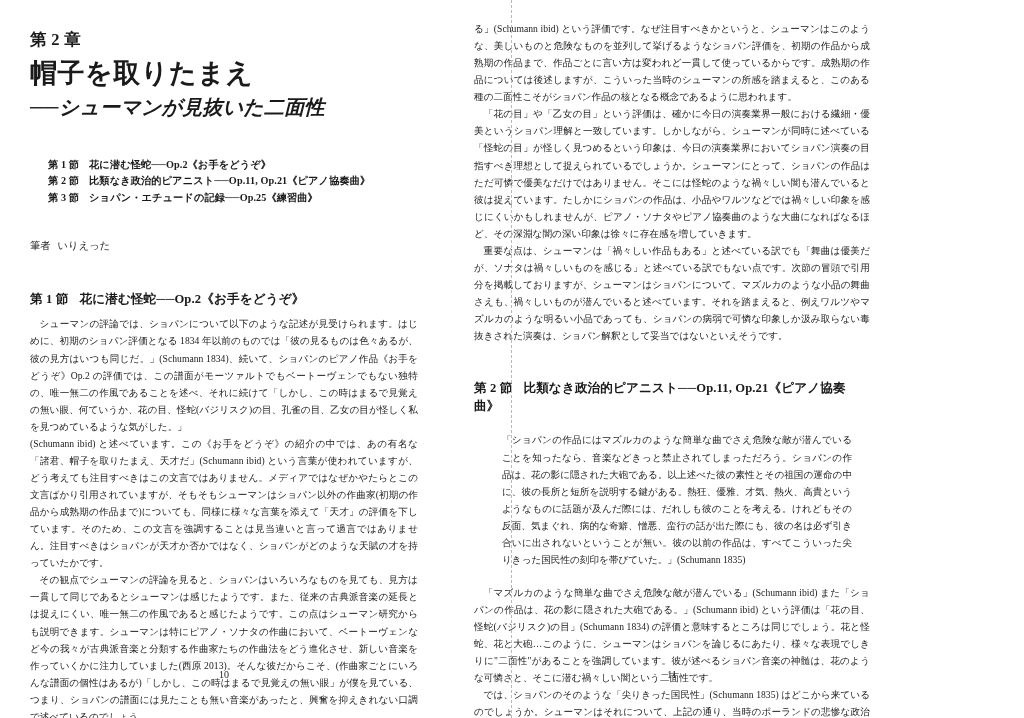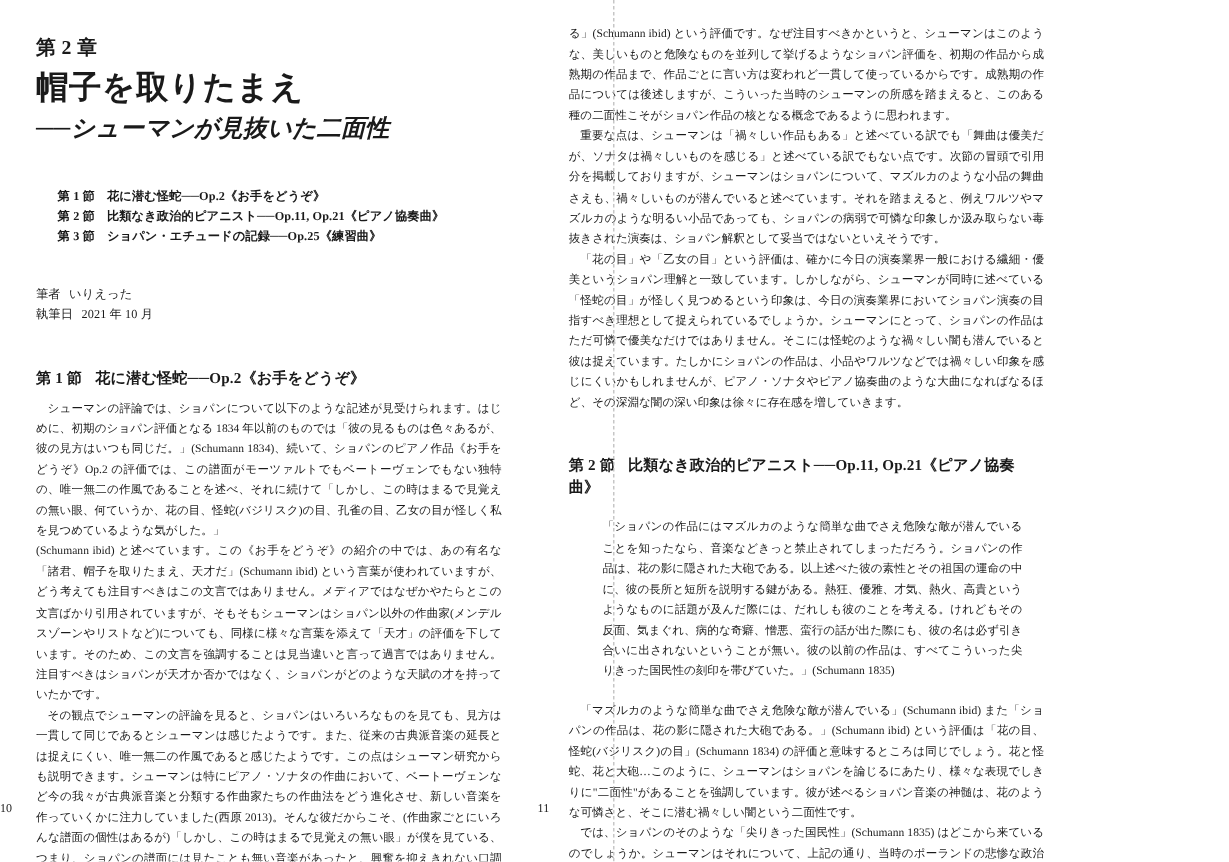--- a/index.html
+++ b/index.html
@@ -102,21 +102,21 @@
     margin: 16px 18px 16px 28px;
     font-size: 9.6px;
     line-height: 1.78;
     text-align: justify;
     text-justify: inter-character;
   }
   .folio {
     position: absolute;
     left: 0; right: 0;
     bottom: 38px;
-    text-align: left;
+    text-align: center;
     font-size: 10px;
     font-family: "Liberation Serif", "DejaVu Serif", serif;
     margin-top: 23px;
   }
   
   .page-right .page-inner { padding: 20px 26px 0 26px; }
   .page-right p.body { margin-bottom: 0; }
 </style>
 </head>
 <body>
@@ -141,44 +141,41 @@
         </div>
         <div class="toc-row">
           <span class="sec-no">第 3 節</span><span>ショパン・エチュードの記録──Op.25《練習曲》</span>
         </div>
       </div>
 
       <div class="byline">
         <div class="byline-row">
           <span class="lbl">筆者</span><span>いりえった</span>
         </div>
-        <div class="byline-row">
-          <span class="lbl">執筆日</span><span>2021 年 10 月</span>
-        </div>
       </div>
 
       <h2 class="section-head">
         <span class="sec-no">第 1 節</span><span>花に潜む怪蛇──Op.2《お手をどうぞ》</span>
       </h2>
 
       <p class="body indent">シューマンの評論では、ショパンについて以下のような記述が見受けられます。はじめに、初期のショパン評価となる 1834 年以前のものでは「彼の見るものは色々あるが、彼の見方はいつも同じだ。」(Schumann 1834)、続いて、ショパンのピアノ作品《お手をどうぞ》Op.2 の評価では、この譜面がモーツァルトでもベートーヴェンでもない独特の、唯一無二の作風であることを述べ、それに続けて「しかし、この時はまるで見覚えの無い眼、何ていうか、花の目、怪蛇(バジリスク)の目、孔雀の目、乙女の目が怪しく私を見つめているような気がした。」</p>
-      <p class="body cont">(Schumann ibid) と述べています。この《お手をどうぞ》の紹介の中では、あの有名な「諸君、帽子を取りたまえ、天才だ」(Schumann ibid) という言葉が使われていますが、どう考えても注目すべきはこの文言ではありません。メディアではなぜかやたらとこの文言ばかり引用されていますが、そもそもシューマンはショパン以外の作曲家(メンデルスゾーンやリストなど)についても、同様に様々な言葉を添えて「天才」の評価を下しています。そのため、この文言を強調することは見当違いと言って過言ではありません。注目すべきはショパンが天才か否かではなく、ショパンがどのような天賦の才を持っていたかです。</p>
+      <p class="body cont">(Schumann ibid) と述べています。この《お手をどうぞ》の紹介の中では、あの有名な「諸君、帽子を取りたまえ、天才だ」(Schumann ibid) という言葉が使われていますが、どう考えても注目すべきはこの文言ではありません。メディアではなぜかやたらとこの文言ばかり引用されていますが、そもそもシューマンはショパン以外の作曲家(初期の作品から成熟期の作品まで)についても、同様に様々な言葉を添えて「天才」の評価を下しています。そのため、この文言を強調することは見当違いと言って過言ではありません。注目すべきはショパンが天才か否かではなく、ショパンがどのような天賦の才を持っていたかです。</p>
       <p class="body indent">その観点でシューマンの評論を見ると、ショパンはいろいろなものを見ても、見方は一貫して同じであるとシューマンは感じたようです。また、従来の古典派音楽の延長とは捉えにくい、唯一無二の作風であると感じたようです。この点はシューマン研究からも説明できます。シューマンは特にピアノ・ソナタの作曲において、ベートーヴェンなど今の我々が古典派音楽と分類する作曲家たちの作曲法をどう進化させ、新しい音楽を作っていくかに注力していました(西原 2013)。そんな彼だからこそ、(作曲家ごとにいろんな譜面の個性はあるが)「しかし、この時はまるで見覚えの無い眼」が僕を見ている、つまり、ショパンの譜面には見たことも無い音楽があったと、興奮を抑えきれない口調で述べているのでしょう。</p>
       <p class="body indent">そして何より注目すべきは「花の目、怪蛇(バジリスク)の目、孔雀の目、乙女の目が怪しく私を見つめてい</p>
 
       <div class="folio">10</div>
     </div>
   </div>
 
   <div class="page page-right">
     <div class="page-inner">
 
       <p class="body cont">る」(Schumann ibid) という評価です。なぜ注目すべきかというと、シューマンはこのような、美しいものと危険なものを並列して挙げるようなショパン評価を、初期の作品から成熟期の作品まで、作品ごとに言い方は変われど一貫して使っているからです。成熟期の作品については後述しますが、こういった当時のシューマンの所感を踏まえると、このある種の二面性こそがショパン作品の核となる概念であるように思われます。</p>
+      <p class="body indent">「花の目」や「乙女の目」という評価は、確かに今日の演奏業界一般における繊細・優美というショパン理解と一致しています。しかしながら、シューマンが同時に述べている「怪蛇の目」が怪しく見つめるという印象は、今日の演奏業界においてショパン演奏の目指すべき理想として捉えられているでしょうか。シューマンにとって、ショパンの作品はただ可憐で優美なだけではありません。そこには怪蛇のような禍々しい闇も潜んでいると彼は捉えています。たしかにショパンの作品は、小品やワルツなどでは禍々しい印象を感じにくいかもしれませんが、ピアノ・ソナタやピアノ協奏曲のような大曲になればなるほど、その深淵な闇の深い印象は徐々に存在感を増していきます。</p>
       <p class="body indent">重要な点は、シューマンは「禍々しい作品もある」と述べている訳でも「舞曲は優美だが、ソナタは禍々しいものを感じる」と述べている訳でもない点です。次節の冒頭で引用分を掲載しておりますが、シューマンはショパンについて、マズルカのような小品の舞曲さえも、禍々しいものが潜んでいると述べています。それを踏まえると、例えワルツやマズルカのような明るい小品であっても、ショパンの病弱で可憐な印象しか汲み取らない毒抜きされた演奏は、ショパン解釈として妥当ではないといえそうです。</p>
-      <p class="body indent">「花の目」や「乙女の目」という評価は、確かに今日の演奏業界一般における繊細・優美というショパン理解と一致しています。しかしながら、シューマンが同時に述べている「怪蛇の目」が怪しく見つめるという印象は、今日の演奏業界においてショパン演奏の目指すべき理想として捉えられているでしょうか。シューマンにとって、ショパンの作品はただ可憐で優美なだけではありません。そこには怪蛇のような禍々しい闇も潜んでいると彼は捉えています。たしかにショパンの作品は、小品やワルツなどでは禍々しい印象を感じにくいかもしれませんが、ピアノ・ソナタやピアノ協奏曲のような大曲になればなるほど、その深淵な闇の深い印象は徐々に存在感を増していきます。</p>
 
       <h2 class="section-head">
         <span class="sec-no">第 2 節</span><span>比類なき政治的ピアニスト──Op.11, Op.21《ピアノ協奏曲》</span>
       </h2>
 
 
       <div class="quote">「ショパンの作品にはマズルカのような簡単な曲でさえ危険な敵が潜んでいることを知ったなら、音楽などきっと禁止されてしまっただろう。ショパンの作品は、花の影に隠された大砲である。以上述べた彼の素性とその祖国の運命の中に、彼の長所と短所を説明する鍵がある。熱狂、優雅、才気、熱火、高貴というようなものに話題が及んだ際には、だれしも彼のことを考える。けれどもその反面、気まぐれ、病的な奇癖、憎悪、蛮行の話が出た際にも、彼の名は必ず引き合いに出されないということが無い。彼の以前の作品は、すべてこういった尖りきった国民性の刻印を帯びていた。」(Schumann 1835)</div>
 
       <p class="body indent">「マズルカのような簡単な曲でさえ危険な敵が潜んでいる」(Schumann ibid) また「ショパンの作品は、花の影に隠された大砲である。」(Schumann ibid) という評価は「花の目、怪蛇(バジリスク)の目」(Schumann 1834) の評価と意味するところは同じでしょう。花と怪蛇、花と大砲…このように、シューマンはショパンを論じるにあたり、様々な表現でしきりに"二面性"があることを強調しています。彼が述べるショパン音楽の神髄は、花のような可憐さと、そこに潜む禍々しい闇という二面性です。</p>
       <p class="body indent">では、ショパンのそのような「尖りきった国民性」(Schumann 1835) はどこから来ているのでしょうか。シューマンはそれについて、上記の通り、当時のポーランドの悲惨な政治的状況から来たものではではないかと推察しています。このショパン評価において、シューマンがショパン作品の二面性のうち闇となる部分を「敵」や</p>

